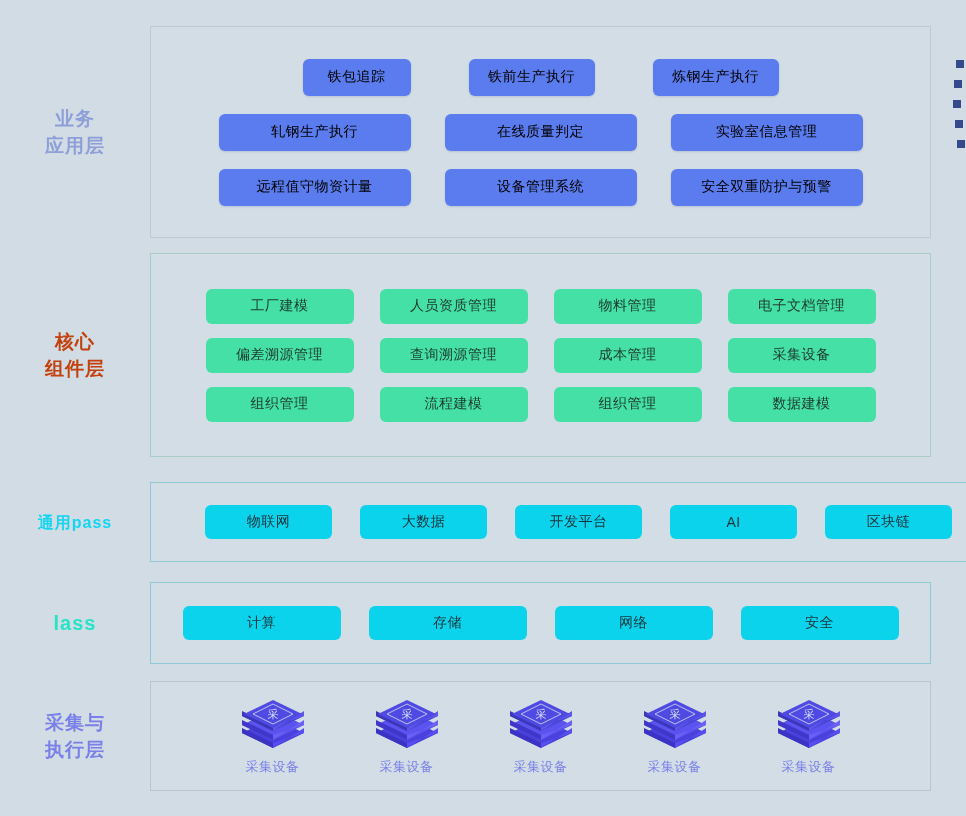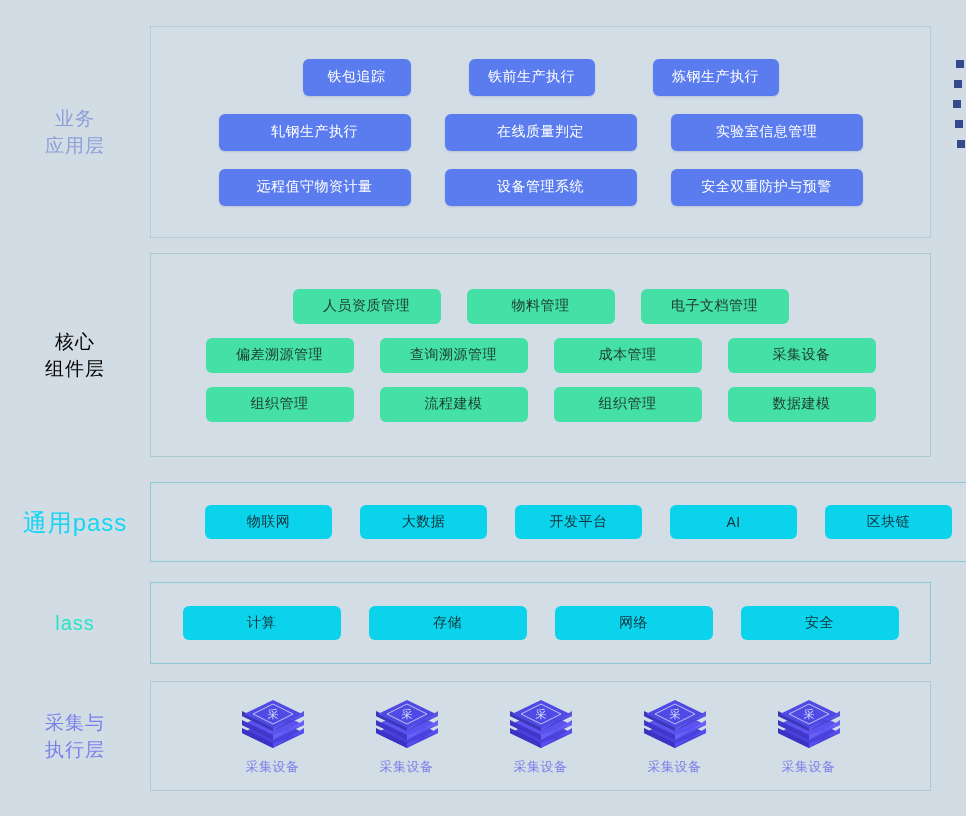--- a/index.html
+++ b/index.html
@@ -30,21 +30,21 @@
     display: flex;
     align-items: center;
   }
   .layer-label {
     width: 150px;
     flex: 0 0 150px;
     text-align: center;
     font-size: 19px;
     line-height: 27px;
     letter-spacing: 1px;
-    font-weight: 400;
+    font-weight: 700;
     white-space: pre-line;
     user-select: none;
   }
   .panel {
     flex: 1 1 auto;
     box-sizing: border-box;
     margin-right: 35px;
     background: rgba(255,255,255,0.045);
     border: 1px solid rgba(140,170,180,0.45);
     display: flex;
@@ -71,48 +71,48 @@
     cursor: pointer;
   }
 
   
   #layer-business { top: 26px; height: 212px; }
   #layer-business .panel { height: 212px; border-color: #b9cbd6; padding: 18px 0; }
   #layer-business .layer-label { color: #8d9ed8; }
   #layer-business .row { margin: 9px 0; }
   #layer-business .chip {
     background: #5b7cee;
-    color: #ffffff;
+    color: #000000;
     height: 37px;
     box-shadow: 0 1px 2px rgba(60,80,150,.18);
   }
   #layer-business .row-0 .chip { width: 108px; margin: 0 29px; }
   #layer-business .row-0 .chip:nth-child(2),
   #layer-business .row-0 .chip:nth-child(3),
   #layer-business .row-0 .chip:nth-child(4) { width: 126px; }
   #layer-business .row-1 .chip { width: 192px; margin: 0 17px; }
   #layer-business .row-2 .chip { width: 192px; margin: 0 17px; }
 
   
   #layer-core { top: 253px; height: 204px; }
   #layer-core .panel { height: 204px; border-color: #a9cdc4; padding: 16px 0; }
-  #layer-core .layer-label { color: #000000; }
+  #layer-core .layer-label { color: #c2410c; }
   #layer-core .row { margin: 7px 0; }
   #layer-core .chip {
     background: #44e0a5;
     color: #1d3a31;
     height: 35px;
     width: 148px;
     margin: 0 13px;
   }
 
   
   #layer-paas { top: 482px; height: 80px; }
   #layer-paas .panel { height: 80px; border-color: #8fc9d6; padding-left: 40px; }
-  #layer-paas .layer-label { color: #14d5f2; font-size: 24px; }
+  #layer-paas .layer-label { color: #14d5f2; font-size: 16px; }
   #layer-paas .chip {
     background: #0bd3ec;
     color: #12343b;
     height: 34px;
     width: 127px;
     margin: 0 14px;
   }
 
   
   #layer-iaas { top: 582px; height: 82px; }
@@ -193,20 +193,21 @@
         <div class="chip">安全双重防护与预警</div>
       </div>
     </div>
   </div>
 
   <div class="layer" id="layer-core">
     <div class="layer-label">核心
 组件层</div>
     <div class="panel">
       <div class="row row-0">
+        <div class="chip">工厂建模</div>
         <div class="chip">人员资质管理</div>
         <div class="chip">物料管理</div>
         <div class="chip">电子文档管理</div>
       </div>
       <div class="row row-1">
         <div class="chip">偏差溯源管理</div>
         <div class="chip">查询溯源管理</div>
         <div class="chip">成本管理</div>
         <div class="chip">采集设备</div>
       </div>

